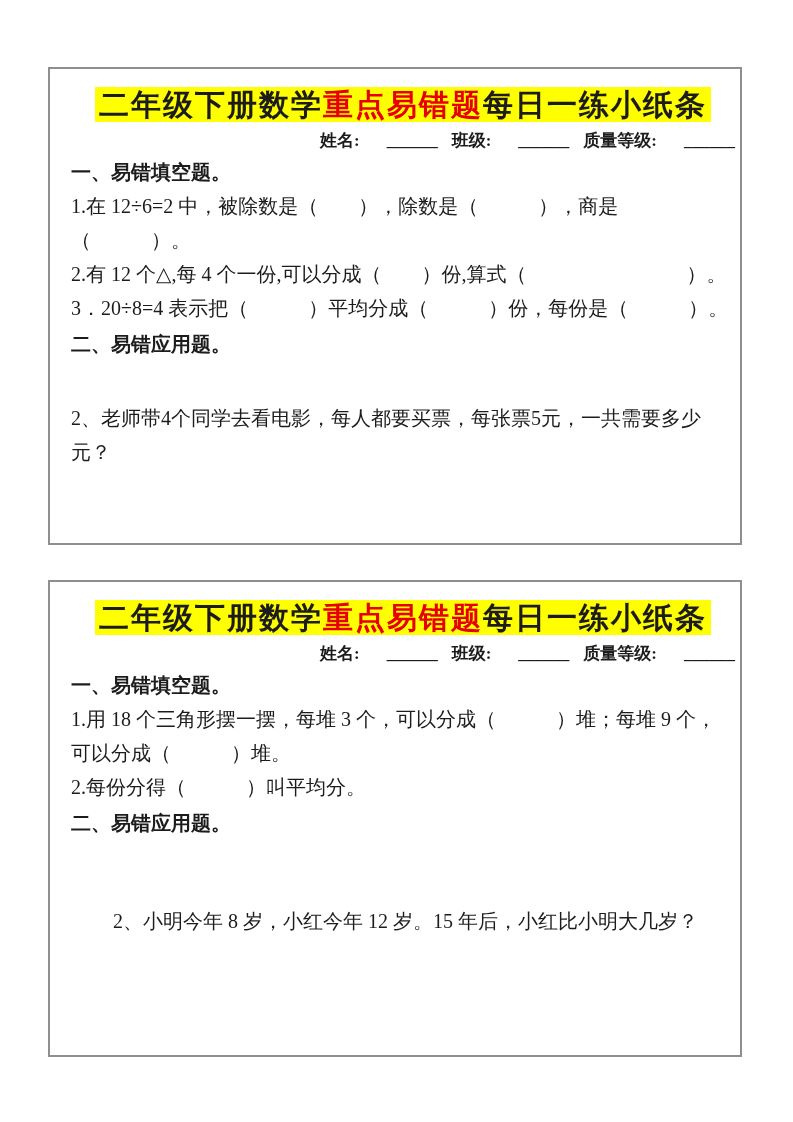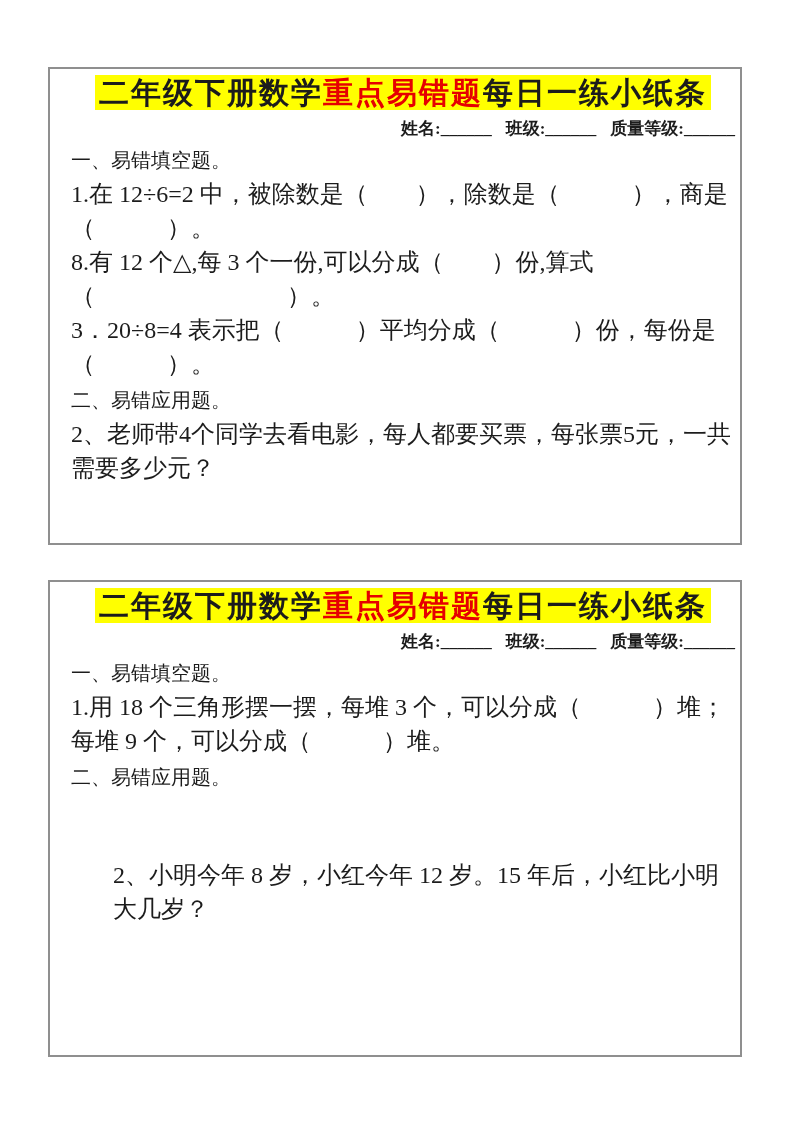--- a/index.html
+++ b/index.html
@@ -19,21 +19,21 @@
     background: #ffffff;
     overflow: hidden;
   }
   .card {
     position: absolute;
     left: 48px;
     width: 694px;
     border: 2px solid #8f8f8f;
     box-sizing: border-box;
     background: #ffffff;
-    padding: 4px 5px 0 21px;
+    padding: 16px 5px 0 21px;
     overflow: hidden;
   }
   .card-1 { top: 67px;  height: 478px; }
   .card-2 { top: 580px; height: 477px; }
 
   .title {
     text-align: center;
     font-size: 30px;
     font-weight: bold;
     line-height: 40px;
@@ -49,62 +49,64 @@
     font-weight: bold;
     font-size: 17px;
     line-height: 24px;
     margin-top: 4px;
     padding-right: 0;
     white-space: nowrap;
   }
   .info-line .blank {
     letter-spacing: 0;
     margin-right: 14px;
+    margin-left: 27px;
   }
   .info-line .blank.last { margin-right: 0; }
 
   .sec-heading {
-    font-weight: normal;
+    font-weight: bold;
     font-size: 20px;
     line-height: 33px;
     margin-top: 3px;
   }
   .q {
-    font-size: 24px;
+    font-size: 20px;
     line-height: 34px;
   }
-  .gap-lg { }
+  .gap-lg { margin-top: 40px; }
   .gap-xl { margin-top: 64px; margin-left: 42px; }
 </style>
 </head>
 <body>
 
 <div class="page">
 
   <div class="card card-1">
     <div class="title">
       <span class="hl"><span>二年级下册数学</span><span class="red">重点易错题</span><span>每日一练小纸条</span></span>
     </div>
     <div class="info-line">
       <span>姓名:</span><span class="blank">______</span><span>班级:</span><span class="blank">______</span><span>质量等级:</span><span class="blank last">______</span>
     </div>
     <div class="sec-heading">一、易错填空题。</div>
     <div class="q">1.在 12÷6=2 中，被除数是（　　），除数是（　　　），商是（　　　）。</div>
-    <div class="q">8.有 12 个△,每 3 个一份,可以分成（　　）份,算式（　　　　　　　　）。</div>
+    <div class="q">2.有 12 个△,每 4 个一份,可以分成（　　）份,算式（　　　　　　　　）。</div>
     <div class="q">3．20÷8=4 表示把（　　　）平均分成（　　　）份，每份是（　　　）。</div>
     <div class="sec-heading">二、易错应用题。</div>
     <div class="q gap-lg">2、老师带4个同学去看电影，每人都要买票，每张票5元，一共需要多少元？</div>
   </div>
 
   <div class="card card-2">
     <div class="title">
       <span class="hl"><span>二年级下册数学</span><span class="red">重点易错题</span><span>每日一练小纸条</span></span>
     </div>
     <div class="info-line">
       <span>姓名:</span><span class="blank">______</span><span>班级:</span><span class="blank">______</span><span>质量等级:</span><span class="blank last">______</span>
     </div>
     <div class="sec-heading">一、易错填空题。</div>
     <div class="q">1.用 18 个三角形摆一摆，每堆 3 个，可以分成（　　　）堆；每堆 9 个，可以分成（　　　）堆。</div>
+    <div class="q">2.每份分得（　　　）叫平均分。</div>
     <div class="sec-heading">二、易错应用题。</div>
     <div class="q gap-xl">2、小明今年 8 岁，小红今年 12 岁。15 年后，小红比小明大几岁？</div>
   </div>
 
 </div>
 
 </body></html>

